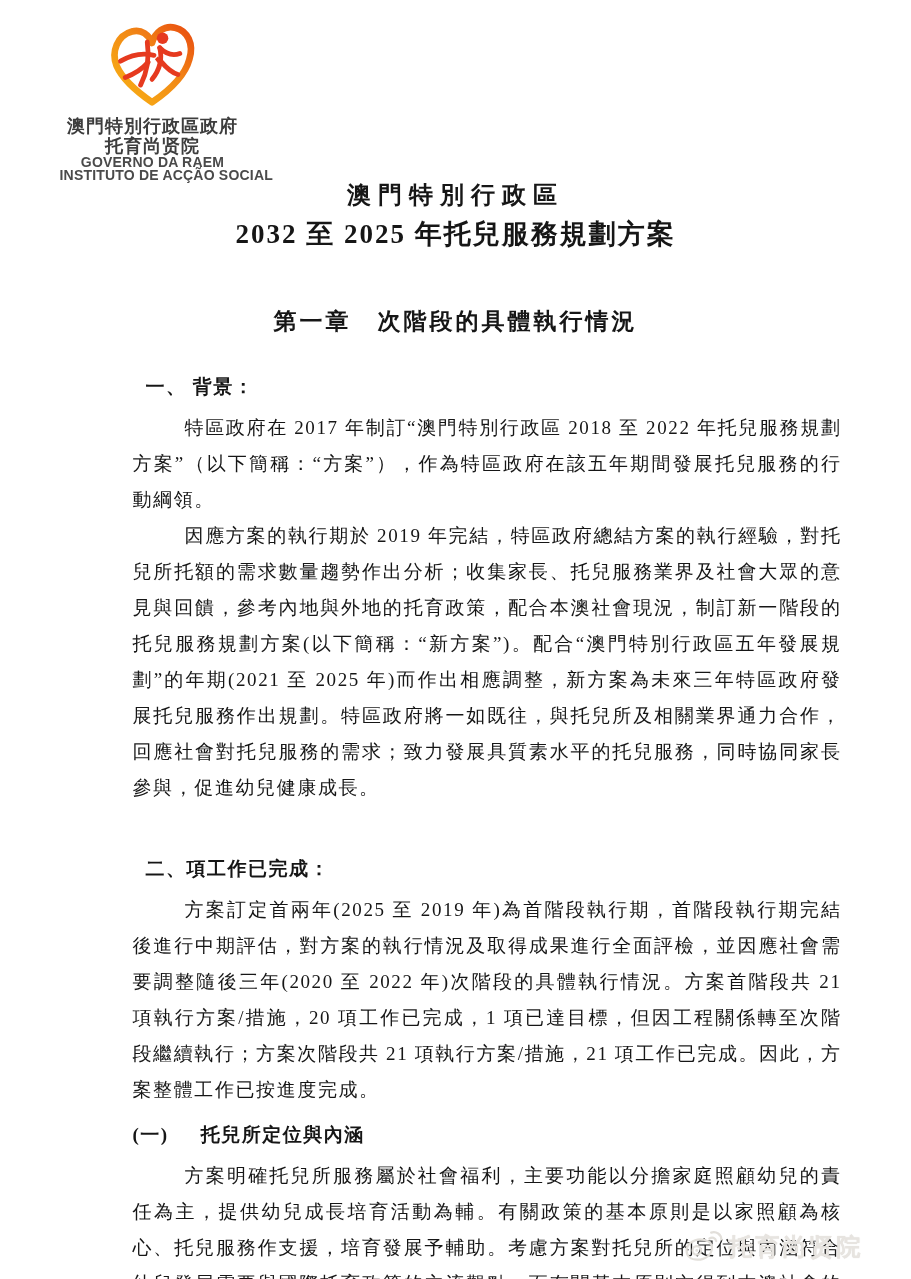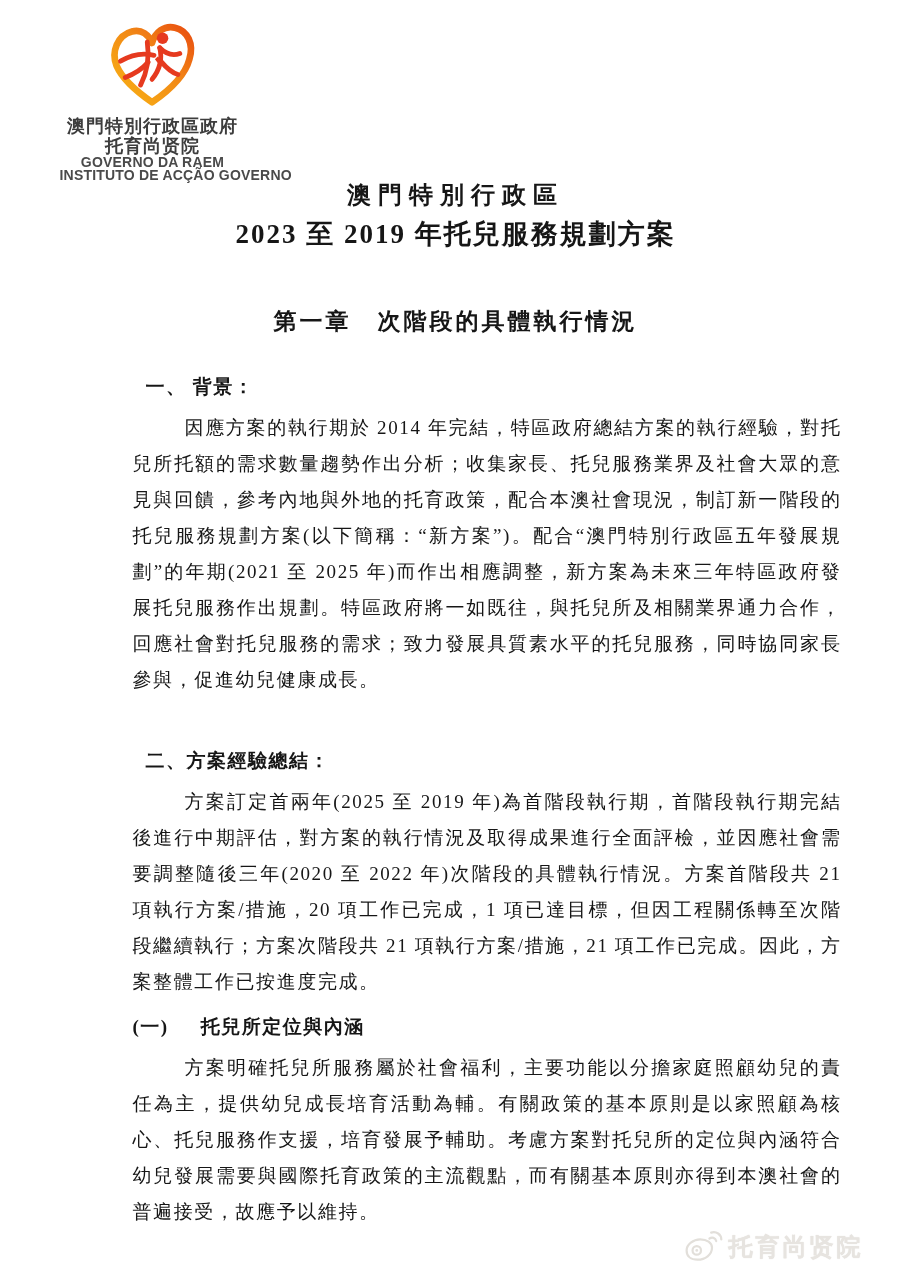--- a/index.html
+++ b/index.html
@@ -144,36 +144,37 @@
         <path d="M57 29 C63 35 70 38 78 35"></path>
         <path d="M57 29 C60 41 57 52 49 62"></path>
         <path d="M59 44 C64 50 70 55 76 57"></path>
       </g>
       <circle cx="60" cy="19" r="6" fill="#E63A1F"></circle>
       <path d="M52 41 l3 -3 l3 3 l-3 4 Z" fill="#E63A1F"></path>
     </svg>
     <div class="org-cn">澳門特別行政區政府</div>
     <div class="org-cn">托育尚贤院</div>
     <div class="org-pt">GOVERNO DA RAEM</div>
-    <div class="org-pt">INSTITUTO DE ACÇÃO GOVERNO</div>
+    <div class="org-pt">INSTITUTO DE ACÇÃO SOCIAL</div>
   </div>
 
   <div class="title-block">
     <div class="title-line1">澳門特別行政區</div>
-    <div class="title-line2">2023 至 2019 年托兒服務規劃方案</div>
+    <div class="title-line2">2032 至 2025 年托兒服務規劃方案</div>
   </div>
 
   <div class="chapter-heading">第一章　次階段的具體執行情況</div>
 
   <div class="content">
 
     <div class="section-heading">一、 背景：</div>
-    <p class="body-para">因應方案的執行期於 2014 年完結，特區政府總結方案的執行經驗，對托兒所托額的需求數量趨勢作出分析；收集家長、托兒服務業界及社會大眾的意見與回饋，參考內地與外地的托育政策，配合本澳社會現況，制訂新一階段的托兒服務規劃方案(以下簡稱：“新方案”)。配合“澳門特別行政區五年發展規劃”的年期(2021 至 2025 年)而作出相應調整，新方案為未來三年特區政府發展托兒服務作出規劃。特區政府將一如既往，與托兒所及相關業界通力合作，回應社會對托兒服務的需求；致力發展具質素水平的托兒服務，同時協同家長參與，促進幼兒健康成長。</p>
+    <p class="body-para">特區政府在 2017 年制訂“澳門特別行政區 2018 至 2022 年托兒服務規劃方案”（以下簡稱：“方案”），作為特區政府在該五年期間發展托兒服務的行動綱領。</p>
+    <p class="body-para">因應方案的執行期於 2019 年完結，特區政府總結方案的執行經驗，對托兒所托額的需求數量趨勢作出分析；收集家長、托兒服務業界及社會大眾的意見與回饋，參考內地與外地的托育政策，配合本澳社會現況，制訂新一階段的托兒服務規劃方案(以下簡稱：“新方案”)。配合“澳門特別行政區五年發展規劃”的年期(2021 至 2025 年)而作出相應調整，新方案為未來三年特區政府發展托兒服務作出規劃。特區政府將一如既往，與托兒所及相關業界通力合作，回應社會對托兒服務的需求；致力發展具質素水平的托兒服務，同時協同家長參與，促進幼兒健康成長。</p>
 
-    <div class="section-heading second">二、方案經驗總結：</div>
+    <div class="section-heading second">二、項工作已完成：</div>
     <p class="body-para">方案訂定首兩年(2025 至 2019 年)為首階段執行期，首階段執行期完結後進行中期評估，對方案的執行情況及取得成果進行全面評檢，並因應社會需要調整隨後三年(2020 至 2022 年)次階段的具體執行情況。方案首階段共 21 項執行方案/措施，20 項工作已完成，1 項已達目標，但因工程關係轉至次階段繼續執行；方案次階段共 21 項執行方案/措施，21 項工作已完成。因此，方案整體工作已按進度完成。</p>
 
     <div class="sub-heading">
       <span class="sub-num">(一)</span>
       <span class="sub-title">托兒所定位與內涵</span>
     </div>
     <p class="body-para">方案明確托兒所服務屬於社會福利，主要功能以分擔家庭照顧幼兒的責任為主，提供幼兒成長培育活動為輔。有關政策的基本原則是以家照顧為核心、托兒服務作支援，培育發展予輔助。考慮方案對托兒所的定位與內涵符合幼兒發展需要與國際托育政策的主流觀點，而有關基本原則亦得到本澳社會的普遍接受，故應予以維持。</p>
 
   </div>
 

